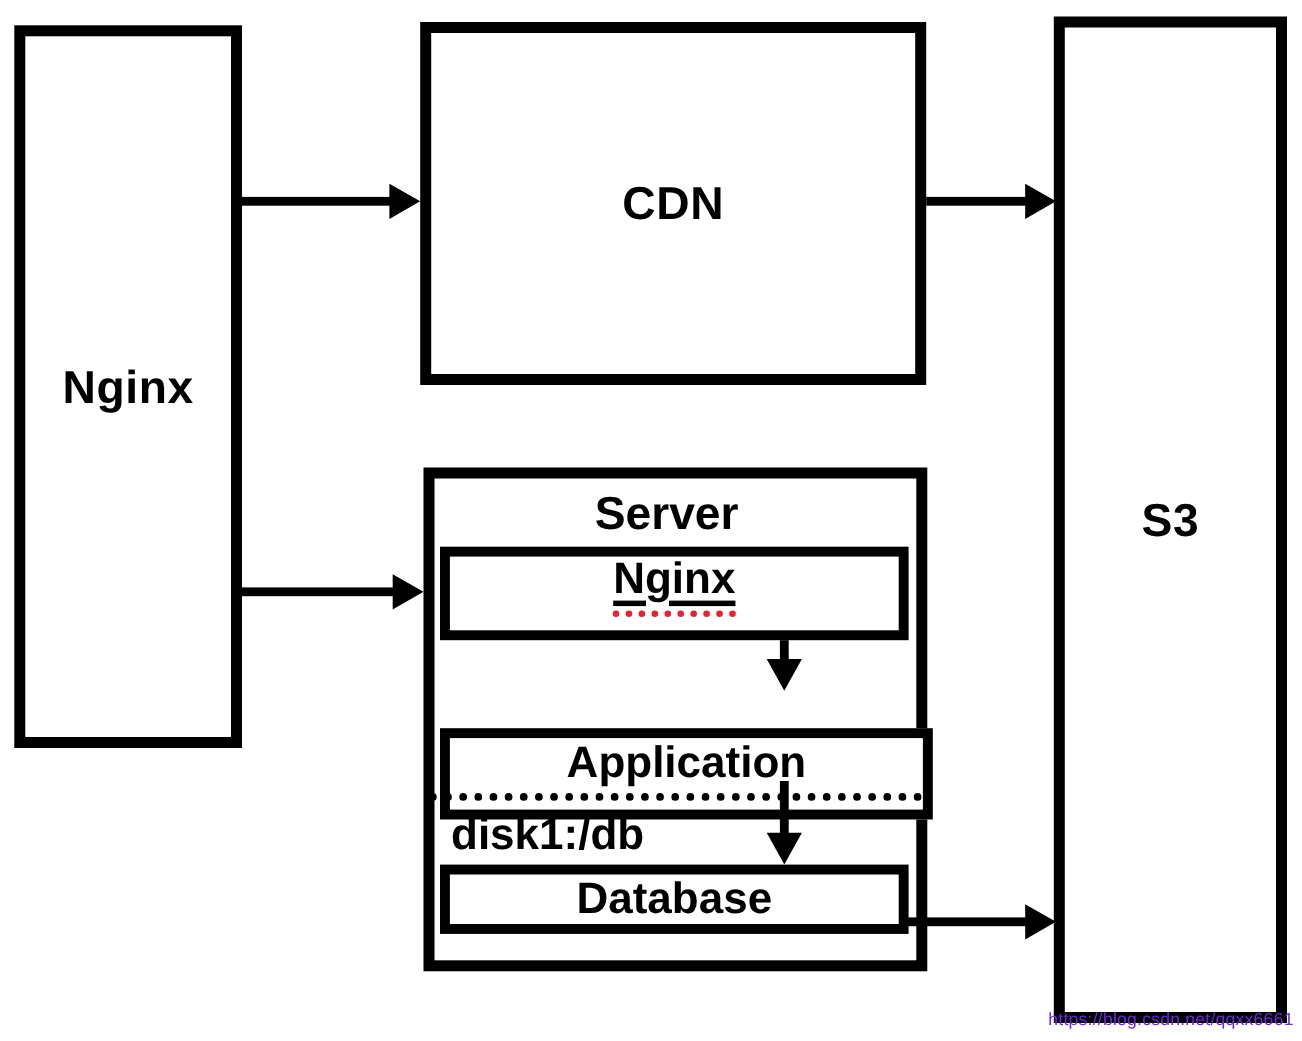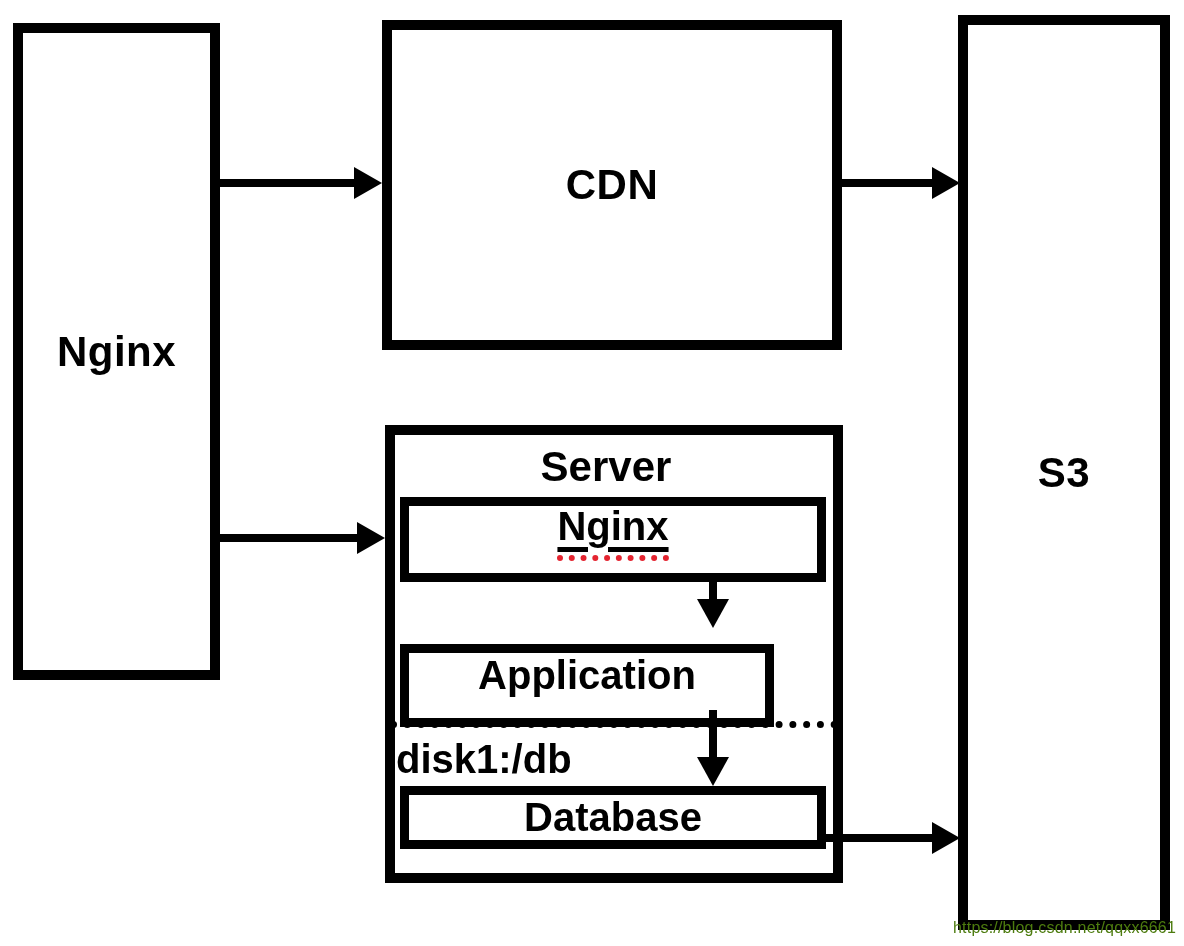--- a/index.html
+++ b/index.html
@@ -53,21 +53,21 @@
     position: absolute;
     box-sizing: border-box;
     border: 9px solid #000000;
     background: #ffffff;
     display: flex;
     align-items: flex-start;
     justify-content: center;
   }
   .inner-label { font-size: 40px; font-weight: 600; white-space: nowrap; }
   .nginx-box       { left: 400px; top: 497px; width: 426px; height: 85px; }
-  .application-box { left: 400px; top: 644px; width: 374px; height: 83px; }
+  .application-box { left: 400px; top: 662px; width: 448px; height: 83px; }
   .database-box    { left: 400px; top: 786px; width: 426px; height: 63px; }
   .nginx-label {
     display: inline-block;
     text-decoration: underline;
     text-decoration-thickness: 5px;
     text-underline-offset: 7px;
     padding-bottom: 9px;
     border-bottom: 6px dotted var(--spell-red, #e42430);
     line-height: 1;
   }
@@ -75,20 +75,21 @@
     position: absolute;
     left: 390px; top: 721px; width: 448px; height: 0;
     border-top: 7px dotted #000000;
   }
   .disk-label {
     position: absolute;
     left: 396px; top: 737px;
     font-size: 40px;
     font-weight: 600;
     white-space: nowrap;
+    padding-left: 14px;
   }
   
   .edge-line-h { position: absolute; height: 8px; background: #000000; }
   .edge-line-v { position: absolute; width: 8px;  background: #000000; }
   .edge-head-right {
     position: absolute; width: 0; height: 0;
     border-top: 16px solid transparent;
     border-bottom: 16px solid transparent;
     border-left: 28px solid #000000;
   }
@@ -110,21 +111,21 @@
   .a5-head { left: 697px; top: 757px; }
   .a6-line { left: 824px; top: 834px; width: 110px; }
   .a6-head { left: 932px; top: 822px; }
   
   .watermark {
     position: absolute;
     left: 953px; top: 919px;
     width: 231px;
     font-size: 16px;
     font-weight: 400;
-    color: #4d7c0f;
+    color: #6d28d9;
     letter-spacing: 0.2px;
     white-space: nowrap;
     z-index: 5;
   }
 </style>
 </head>
 <body>
 
 <div class="canvas" style="--spell-red: #e42430;">
 

